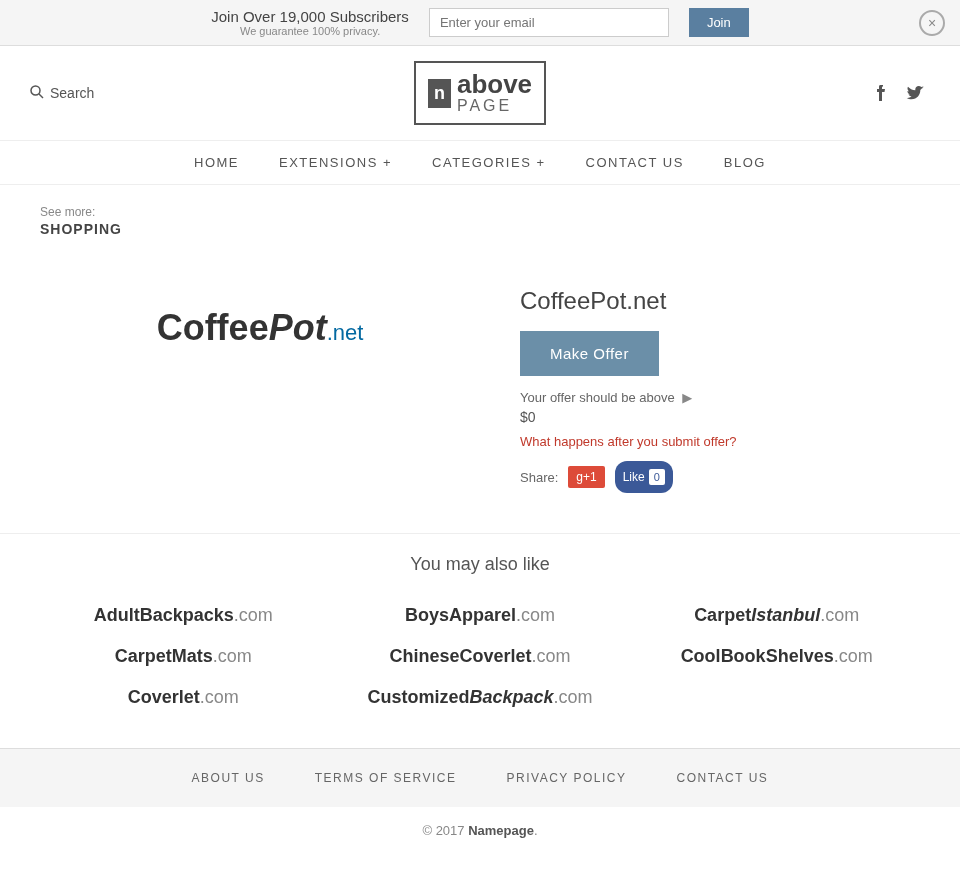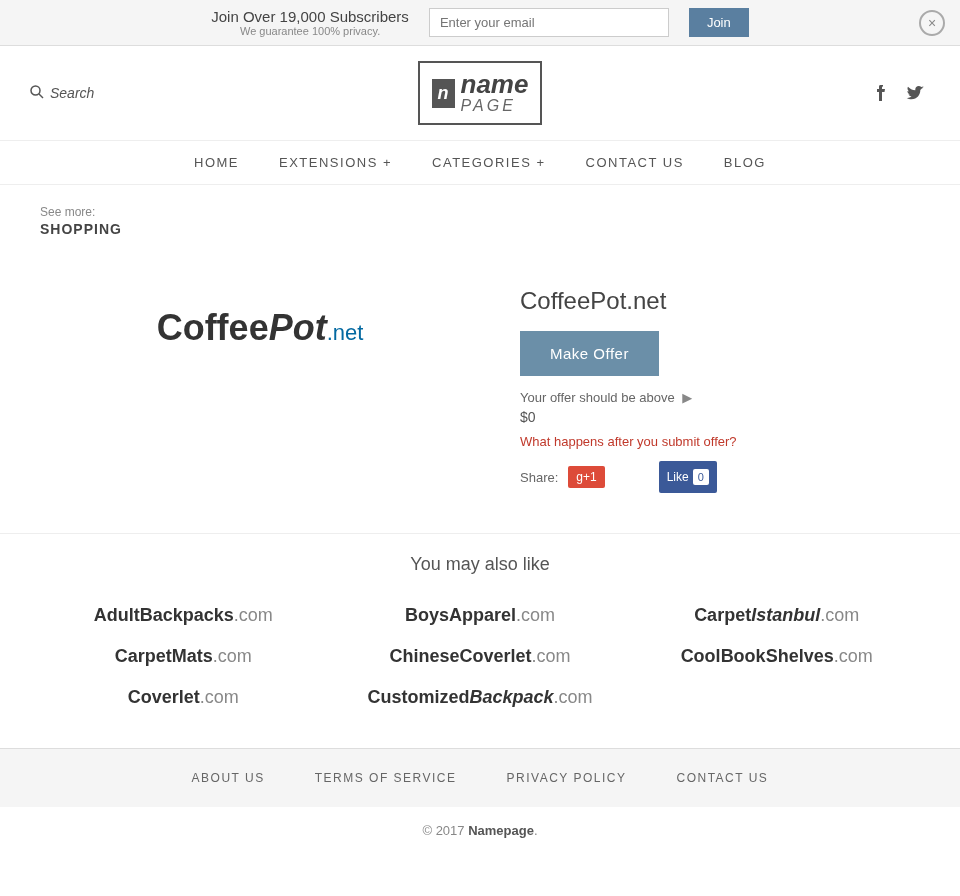--- a/index.html
+++ b/index.html
@@ -52,21 +52,20 @@
       color: #888;
     }
 
     
     .header {
       display: flex;
       align-items: center;
       justify-content: space-between;
       padding: 15px 30px;
       border-bottom: 1px solid #eee;
-      font-style: italic;
     }
     .header-search {
       display: flex;
       align-items: center;
       gap: 6px;
       color: #555;
       font-size: 14px;
       cursor: pointer;
       flex: 1;
     }
@@ -180,23 +179,22 @@
       border-radius: 2px;
     }
     .share-fb {
       display: flex;
       align-items: center;
       background: #3b5998;
       color: #fff;
       padding: 8px 8px;
       font-size: 12px;
       cursor: pointer;
-      border-radius: 2px;
+      border-radius: 12px;
       gap: 4px;
-      margin-left: 44px;
     }
     .fb-count {
       background: #fff;
       color: #3b5998;
       padding: 2px 5px;
       font-size: 11px;
       border-radius: 2px;
     }
 
     
@@ -272,21 +270,21 @@
         <circle cx="5.5" cy="5.5" r="4.5" stroke="#555" stroke-width="1.5"></circle>
         <line x1="9" y1="9" x2="13" y2="13" stroke="#555" stroke-width="1.5"></line>
       </svg>
     </span>
     <span>Search</span>
   </div>
   <div class="logo-container">
     <div class="logo-box">
       <div class="logo-icon">n</div>
       <div>
-        <div style="font-size:26px;font-weight:bold;color:#444;line-height:1;">name</div>
+        <div style="font-size:26px;font-weight:bold;color:#444;line-height:1;">above</div>
         <div style="font-size:16px;text-transform:uppercase;letter-spacing:3px;color:#666;font-weight:400;">PAGE</div>
       </div>
     </div>
   </div>
   <div class="social-icons">
     <div class="social-icon">
       <svg width="20" height="20" viewBox="0 0 20 20" fill="#555">
         <path d="M15 2h-2.5C11.1 2 11 2.9 11 4v2H9v3h2v9h3v-9h2.5L17 6h-3V4.5c0-.8.2-1 1-1H15V2z"></path>
       </svg>
     </div>

